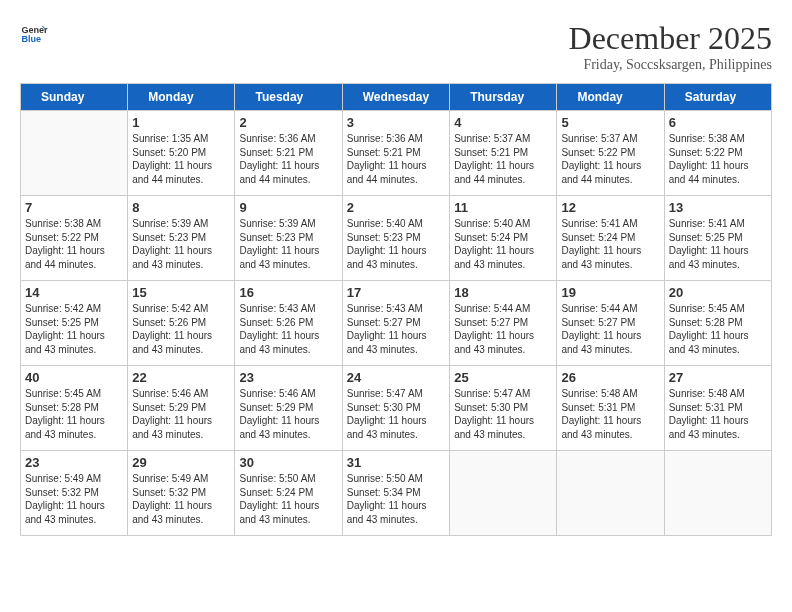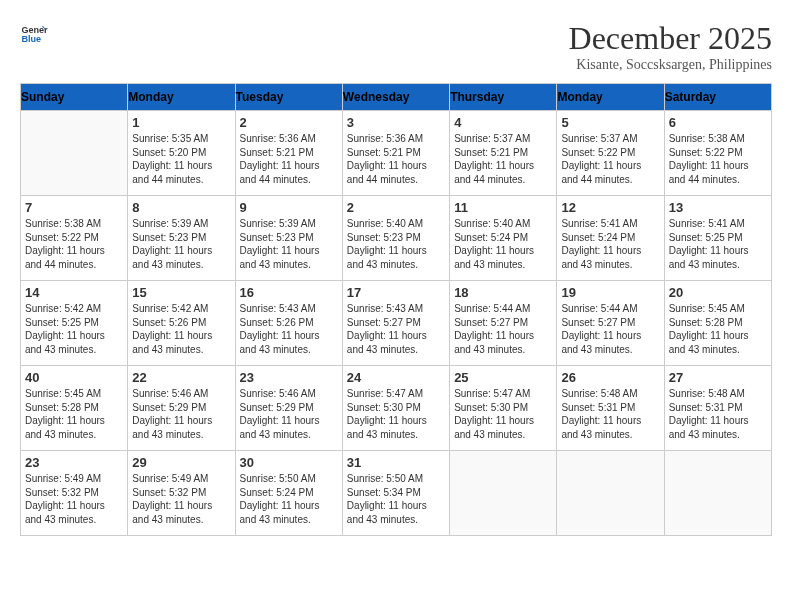--- a/index.html
+++ b/index.html
@@ -38,22 +38,22 @@
       font-size: 14px;
       color: #555;
     }
     .calendar {
       width: 100%;
       border-collapse: collapse;
       font-size: 11px;
     }
     .calendar th {
       background: #1565c0;
-      color: #000000;
-      padding: 6px 0;
+      color: #ffffff;
+      padding: 6px 20px;
       text-align: left;
       font-size: 12px;
       border: 1px solid #ccc;
     }
     .calendar td {
       border: 1px solid #ccc;
       vertical-align: top;
       padding: 4px;
       width: calc(100% / 7);
       height: 85px;
@@ -83,21 +83,21 @@
 <div class="header-section">
   <div class="logo">
     <svg class="logo-icon" viewBox="0 0 40 40">
       <text x="2" y="18" font-size="13" font-weight="bold" fill="#333">General</text>
       <text x="2" y="32" font-size="13" font-weight="bold" fill="#1565c0">Blue</text>
       <polygon points="32,8 40,16 32,10" fill="#1565c0"></polygon>
     </svg>
   </div>
   <div class="title-section">
     <div class="month-title">December 2025</div>
-    <div class="location">Kisante, Soccsksargen, Philippines</div>
+    <div class="location">Friday, Soccsksargen, Philippines</div>
   </div>
 </div>
 
 <table class="calendar">
   <thead>
     <tr>
     <th>Sunday</th>
         <th>Monday</th>
         <th>Tuesday</th>
         <th>Wednesday</th>
@@ -105,21 +105,21 @@
         <th>Monday</th>
         <th>Saturday</th>
       </tr>
   </thead>
   <tbody id="calendar-body">
   <tr>
         <td class="empty-cell"></td>
         <td>
         <span class="day-number">1</span>
         <div class="cell-info">
-          <span>Sunrise: 5:35 AM</span><br>
+          <span>Sunrise: 1:35 AM</span><br>
           <span>Sunset: 5:20 PM</span><br>
           <span>Daylight: 11 hours and 44 minutes.</span>
         </div>
       </td>
         <td>
         <span class="day-number">2</span>
         <div class="cell-info">
           <span>Sunrise: 5:36 AM</span><br>
           <span>Sunset: 5:21 PM</span><br>
           <span>Daylight: 11 hours and 44 minutes.</span>

